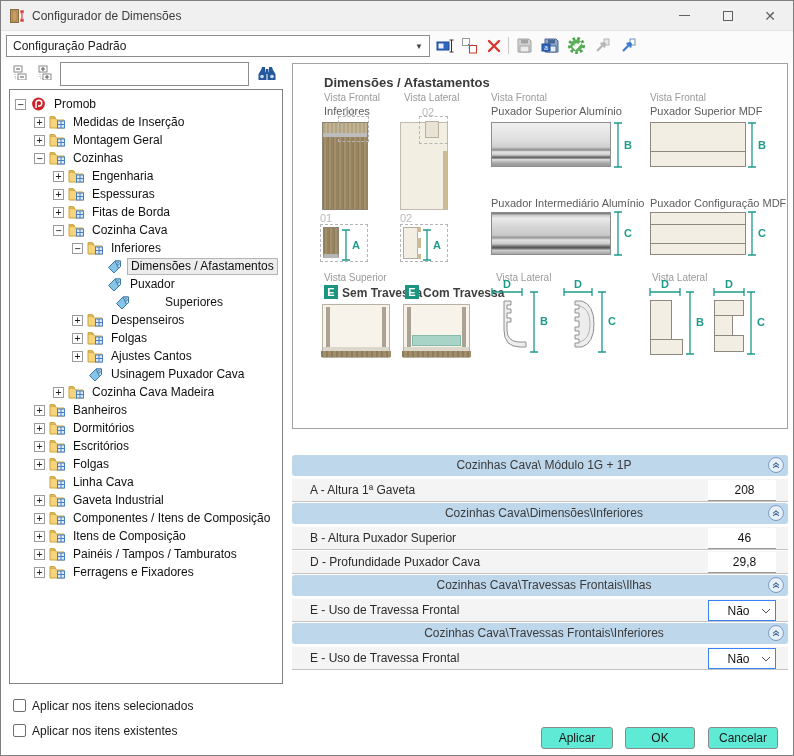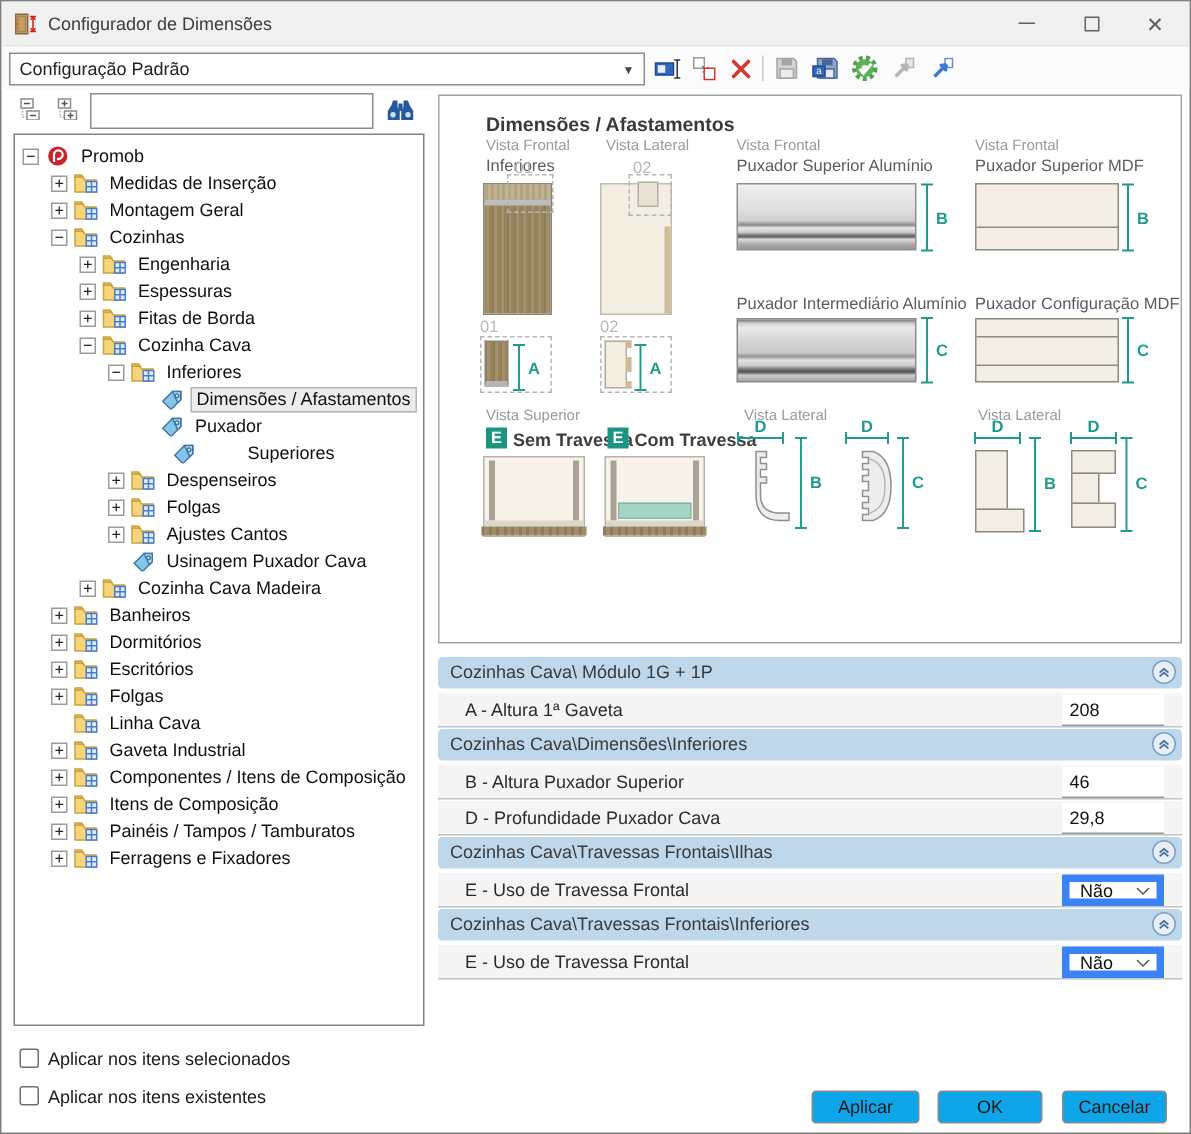--- a/index.html
+++ b/index.html
@@ -59,36 +59,36 @@
   .ebadge{position:absolute;width:14px;height:14px;background:#1b9480;color:#fff;font-weight:bold;font-size:11px;
           display:flex;align-items:center;justify-content:center;}
   .badgelabel{position:absolute;font-size:12px;font-weight:bold;color:#3f3f3f;}
   .topcab{position:absolute;background:#f7f3ea;border:1px solid #b9b3a5;}
   .tc-l{position:absolute;left:3px;top:2px;bottom:10px;width:4px;background:#aaa393;}
   .tc-r{position:absolute;right:3px;top:2px;bottom:10px;width:4px;background:#aaa393;}
   .tc-base1{position:absolute;left:0;right:0;bottom:6px;height:4px;background:#dcd7cb;}
   .tc-base2{position:absolute;left:-2px;right:-2px;bottom:0;height:6px;background:repeating-linear-gradient(90deg,#8c7b5d 0px,#8c7b5d 2px,#a18d6a 2px,#a18d6a 5px);}
   .travessa{position:absolute;left:8px;right:8px;bottom:11px;height:11px;background:#a7d4c6;border:1px solid #85baa9;}
   
-  .props{position:absolute;left:291px;top:437px;width:496px;}
+  .props{position:absolute;left:291px;top:454px;width:496px;text-align:center;}
   .phead{position:relative;height:21px;background:#bed7eb;border-radius:3px;font-size:12px;color:#3a3a3a;
          line-height:21px;padding-left:8px;margin-bottom:3px;}
   .chev{position:absolute;right:4px;top:2px;width:16px;height:16px;border-radius:50%;background:#e7f0f9;
         border:1px solid #7aa0c8;display:flex;align-items:center;justify-content:center;}
   .prow{position:relative;height:23px;border-bottom:1px solid #c3c3c3;margin-bottom:1px;background:#f4f4f4;}
   .plabel{position:absolute;left:18px;top:4px;font-size:12px;color:#2b2b2b;}
   .pval{position:absolute;right:12px;top:1px;width:68px;height:21px;background:#fff;border-bottom:1px solid #9a9a9a;
         font-size:12px;color:#111;padding:3px 0 0 5px;}
-  .pval.dd{border:5px solid #3b82f6;display:flex;align-items:center;padding-top:0;}
+  .pval.dd{border:1px solid #3b82f6;display:flex;align-items:center;padding-top:0;}
   .dd .ddtext{flex:1;padding-left:2px;}
   .dd svg{margin-right:4px;}
   
   .cb{position:absolute;width:13px;height:13px;border:1px solid #6e6e6e;background:#fff;border-radius:2px;}
   .cblabel{position:absolute;font-size:12px;color:#1a1a1a;}
-  .btn{position:absolute;height:22px;background:#0ea5e9;border:1px solid #8a8a8a;border-radius:3px;
+  .btn{position:absolute;height:22px;background:#5eead4;border:1px solid #8a8a8a;border-radius:3px;
        font-size:12px;color:#1a1a1a;display:flex;align-items:center;justify-content:center;
        font-family:"Liberation Sans",sans-serif;}
 </style>
 </head>
 <body>
 
 <div class="dlg">
 
   <div class="titlebar">
     <svg width="16" height="16" viewBox="0 0 16 16">

